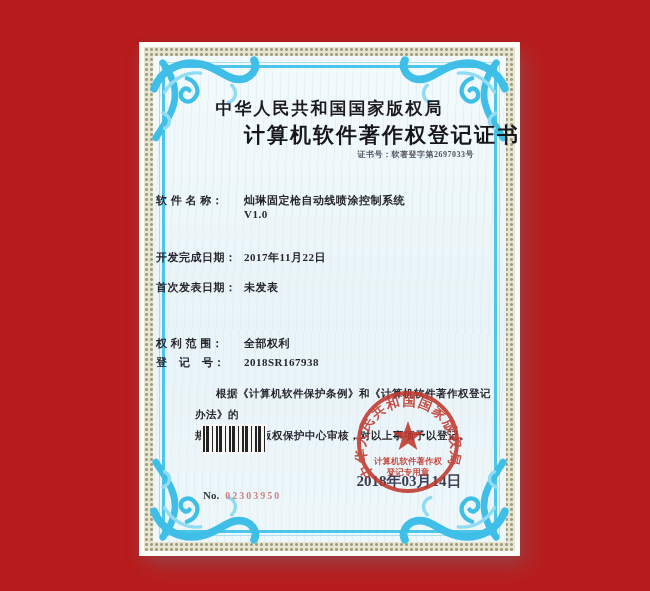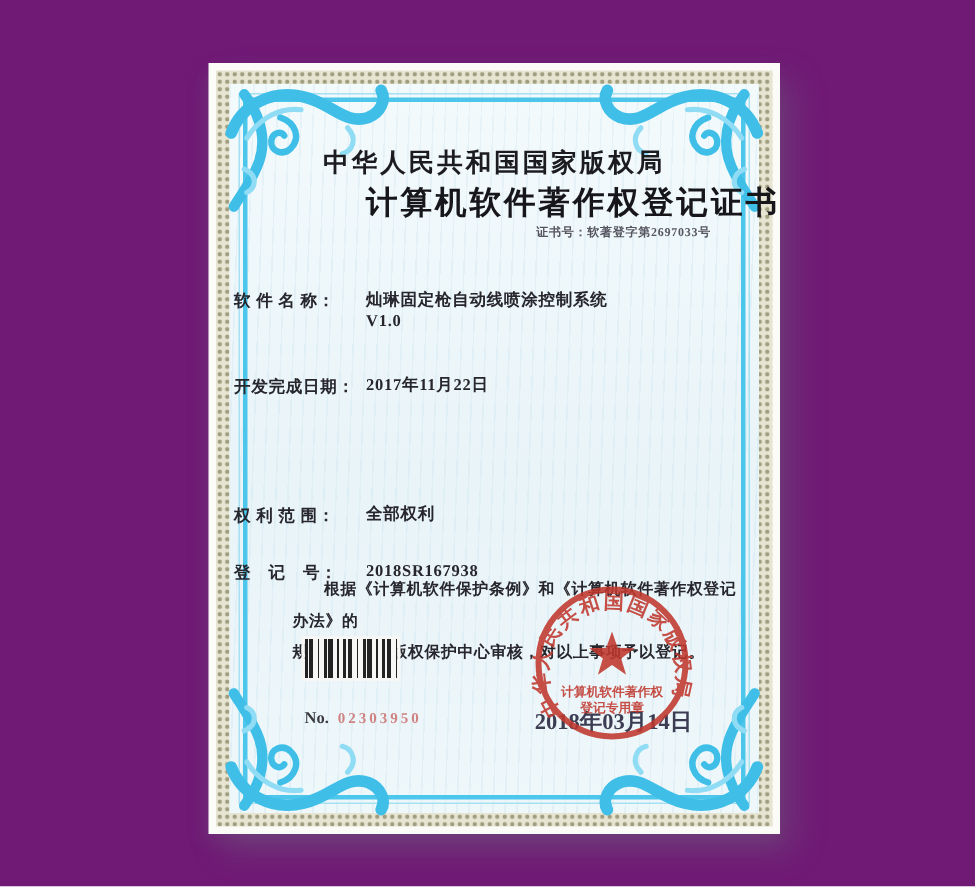--- a/index.html
+++ b/index.html
@@ -1,17 +1,17 @@
 <!DOCTYPE html>
 <html><head>
 <meta charset="utf-8">
 <style>
   html,body { margin:0; padding:0; background:#ffffff; }
   .stage {
-    position:relative; width:650px; height:591px; background:#701a75; overflow:hidden;
+    position:relative; width:650px; height:591px; background:#b91c1c; overflow:hidden;
     font-family:"Liberation Serif","DejaVu Serif",serif;
   }
   .paper {
     position:absolute; left:139px; top:42px; width:381px; height:514px;
     background:#fbfbf7;
     box-shadow: 9px 11px 20px rgba(110,120,130,.30), -3px 5px 12px rgba(120,130,140,.14);
   }
   
   .band {
     position:absolute; inset:5px;
@@ -40,34 +40,34 @@
 
   .txt { position:absolute; z-index:3; color:#26262c; }
   .title1 { top:55px; left:0; right:0; text-align:center; font-size:17px; font-weight:bold; letter-spacing:2px; color:#1c1c20; }
   .title2 { top:79px; left:0; right:0; text-align:right; font-size:21px; font-weight:bold; letter-spacing:2px; color:#17171b; }
   .certno { top:107px; right:46px; font-size:8px; color:#55555f; letter-spacing:.5px; font-weight:bold;margin-left:24px; }
 
   .row { position:absolute; left:17px; font-size:11px; font-weight:bold; z-index:3; color:#26262c; }
   .row .lab { display:inline-block; width:88px; letter-spacing:.5px; vertical-align:top; }
   .row .val { display:inline-block; white-space:pre-line; letter-spacing:.5px; line-height:14px; max-width:250px; }
   .r1 { top:127px;margin-top:24px; } .r2 { top:168px; } .r3 { top:208px; } .r4 { top:238px; }
-  .r5 { top:266px; } .r6 { top:294px; } .r7 { top:332px; }
+  .r5 { top:266px; } .r6 { top:294px; } .r7 { top:313px; }
 
   .statement {
     position:absolute; left:28px; right:26px; top:341px; z-index:3;
     font-size:10.5px; font-weight:bold; color:#26262c;
     line-height:21px; text-indent:2em; white-space:pre-line; letter-spacing:.5px;margin-left:28px;
   }
 
   .barcode {
     position:absolute; left:64px; top:384px; width:62px; height:26px; z-index:3;
     background: repeating-linear-gradient(90deg,#232323 0 2px,#f6f6f4 2px 3px,#232323 3px 6px,#f6f6f4 6px 9px,#232323 9px 10px,#f6f6f4 10px 13px);
     outline:2px solid #f6f6f4;
   }
-  .serial { position:absolute; left:64px; top:431px; z-index:3; font-size:11px; font-weight:bold; color:#3a3a40; }
+  .serial { position:absolute; left:64px; top:447px; z-index:3; font-size:11px; font-weight:bold; color:#3a3a40; }
   .serial .num { color:#cf8383; letter-spacing:2px; margin-left:6px; font-size:10px; }
   .date { position:absolute; left:200px; width:140px; top:430px; z-index:3; text-align:center; font-size:15px; font-weight:bold; color:#3c3c52; }
   .seal { position:absolute; left:213px; top:345px; width:112px; height:112px; z-index:4; opacity:.88; pointer-events:none; }
   .seal text { font-family:"Liberation Serif","DejaVu Serif",serif; font-weight:bold; }
 </style>
 </head>
 <body>
 
 <div class="stage">
   <div class="paper">
@@ -128,20 +128,23 @@
     <div class="txt title2">计算机软件著作权登记证书</div>
     <div class="txt certno">证书号：软著登字第2697033号</div>
 
     <div class="row r1">
       <span class="lab">软 件 名 称：</span><span class="val">灿琳固定枪自动线喷涂控制系统
 V1.0</span>
     </div>
     <div class="row r3">
       <span class="lab">开发完成日期：</span><span class="val">2017年11月22日</span>
     </div>
+    <div class="row r4">
+      <span class="lab">首次发表日期：</span><span class="val">未发表</span>
+    </div>
     <div class="row r6">
       <span class="lab">权 利 范 围：</span><span class="val">全部权利</span>
     </div>
     <div class="row r7">
       <span class="lab">登　记　号：</span><span class="val">2018SR167938</span>
     </div>
 
     <div class="statement">根据《计算机软件保护条例》和《计算机软件著作权登记办法》的
 规定，经中国版权保护中心审核，对以上事项予以登记。</div>
 

